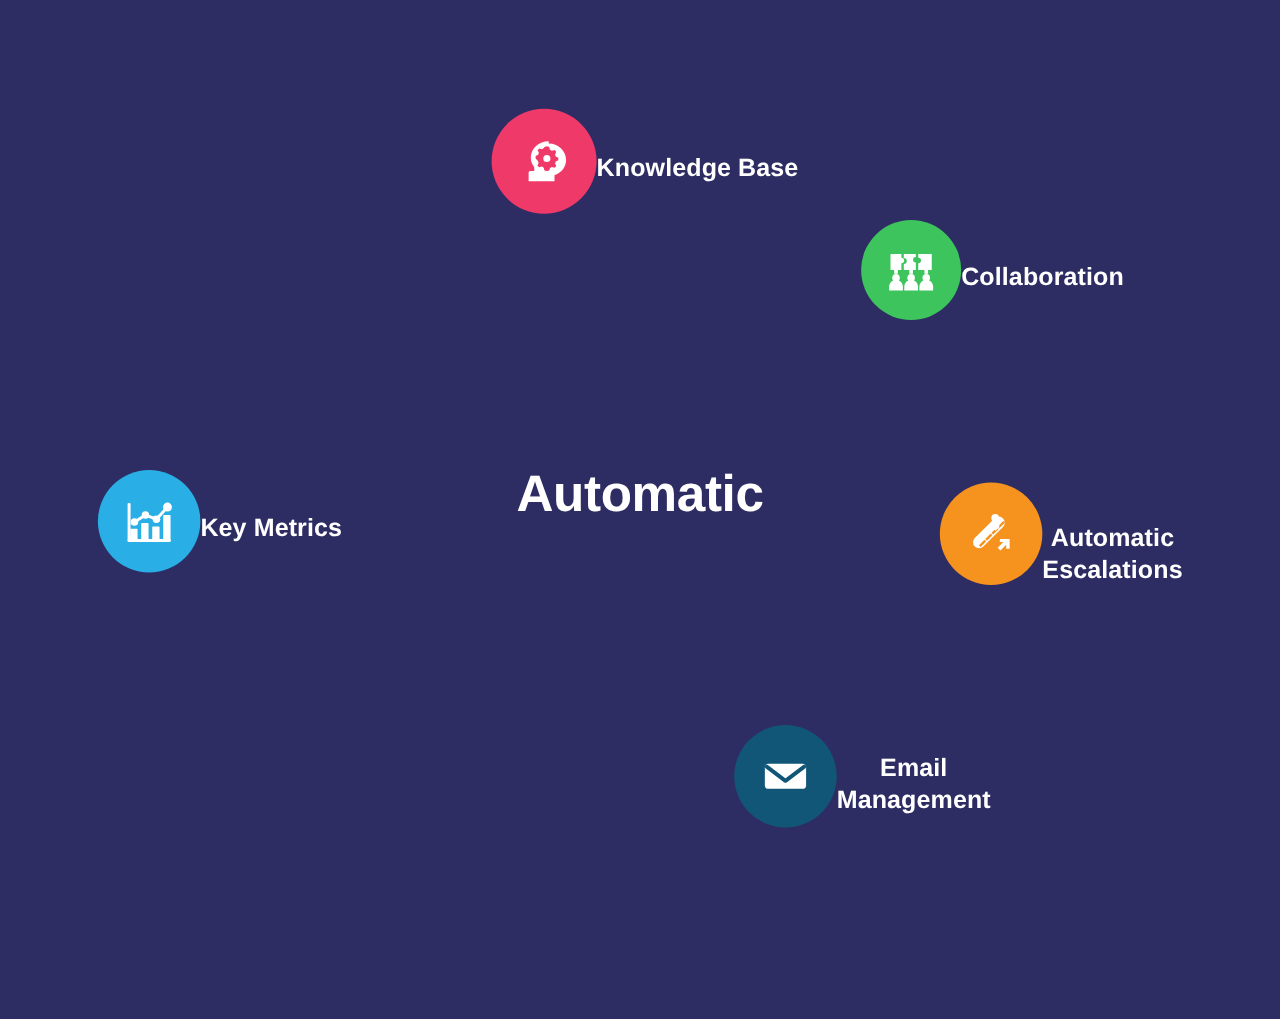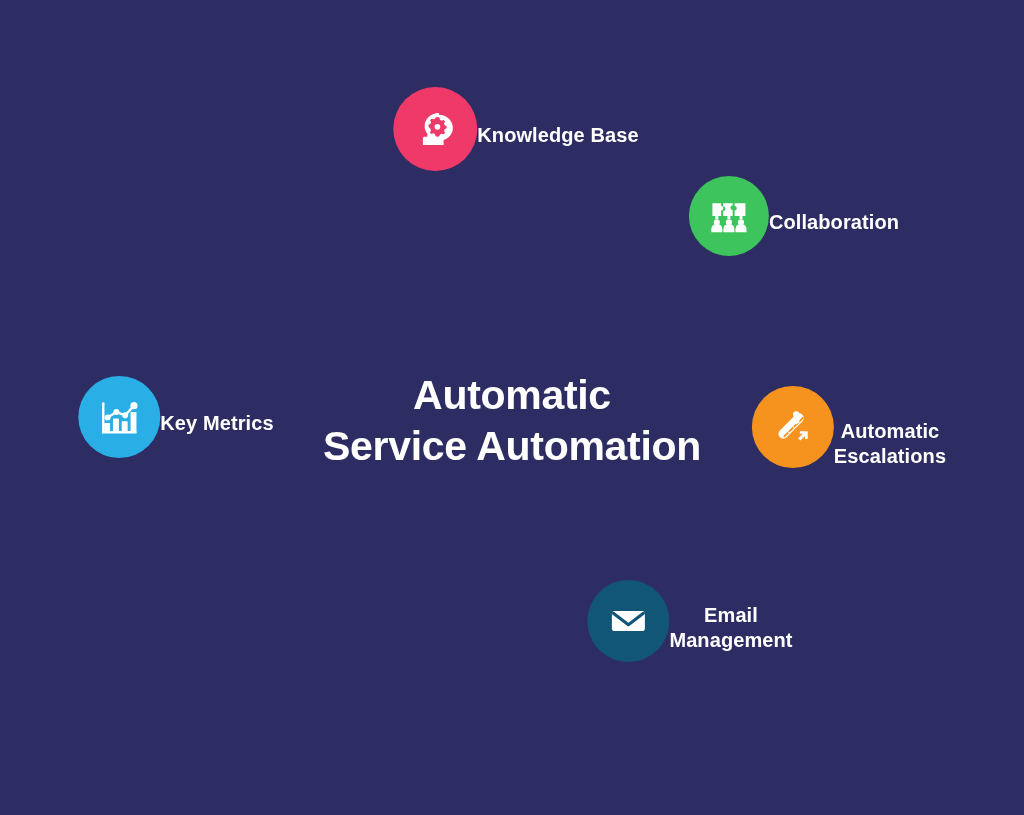--- a/index.html
+++ b/index.html
@@ -75,21 +75,20 @@
   #node-multi       { left: 350px; top: 579px; transform: translateX(-50%); }
   #node-email       { left: 690px; top: 580px; transform: translateX(-50%); }
 </style>
 </head>
 <body>
 
 <div class="canvas">
 
   <div class="center-title">
     <span class="line">Automatic</span>
-    <span class="line">Service Automation</span>
   </div>
 
 
   <div class="node" id="node-knowledge">
     <div class="icon-circle" style="width:84px;height:84px;background:#ef3a69;">
       <span>
         <svg width="44" height="44" viewBox="0 0 48 48" aria-hidden="true">
           <path fill="#ffffff" d="M28 6.5 c-8.6 0-15.6 6.3-15.6 14.2 0 3.2 1.1 6.1 3 8.5 v3.2 h-3.3 c-0.9 0-1.6 0.7-1.6 1.6 v7.5 h22.6 v-5.4 c5.9-2 10.1-7.2 10.1-13.3 0-8-7-14.3-15.2-14.3 z"></path>
           <g transform="translate(26.4,20.6)">
             <path fill="#ef3a69" d="M0-9.6 l2.1 0.55 0.62 2.42 a7.6 7.6 0 0 1 1.63 0.95 l2.4-0.7 1.5 1.55-1.1 2.25 a7.6 7.6 0 0 1 0.6 1.77 l2.25 1.1 v2.2 l-2.25 1.1 a7.6 7.6 0 0 1-0.6 1.77 l1.1 2.25-1.5 1.55-2.4-0.7 a7.6 7.6 0 0 1-1.63 0.95 L2.1 11.4 0 11.95-2.1 11.4-2.72 8.98 a7.6 7.6 0 0 1-1.63-0.95 l-2.4 0.7-1.5-1.55 1.1-2.25 a7.6 7.6 0 0 1-0.6-1.77 L-9.8 1.06 v-2.2 l2.25-1.1 a7.6 7.6 0 0 1 0.6-1.77 l-1.1-2.25 1.5-1.55 2.4 0.7 a7.6 7.6 0 0 1 1.63-0.95 L-2.1-9.05 Z"></path>

